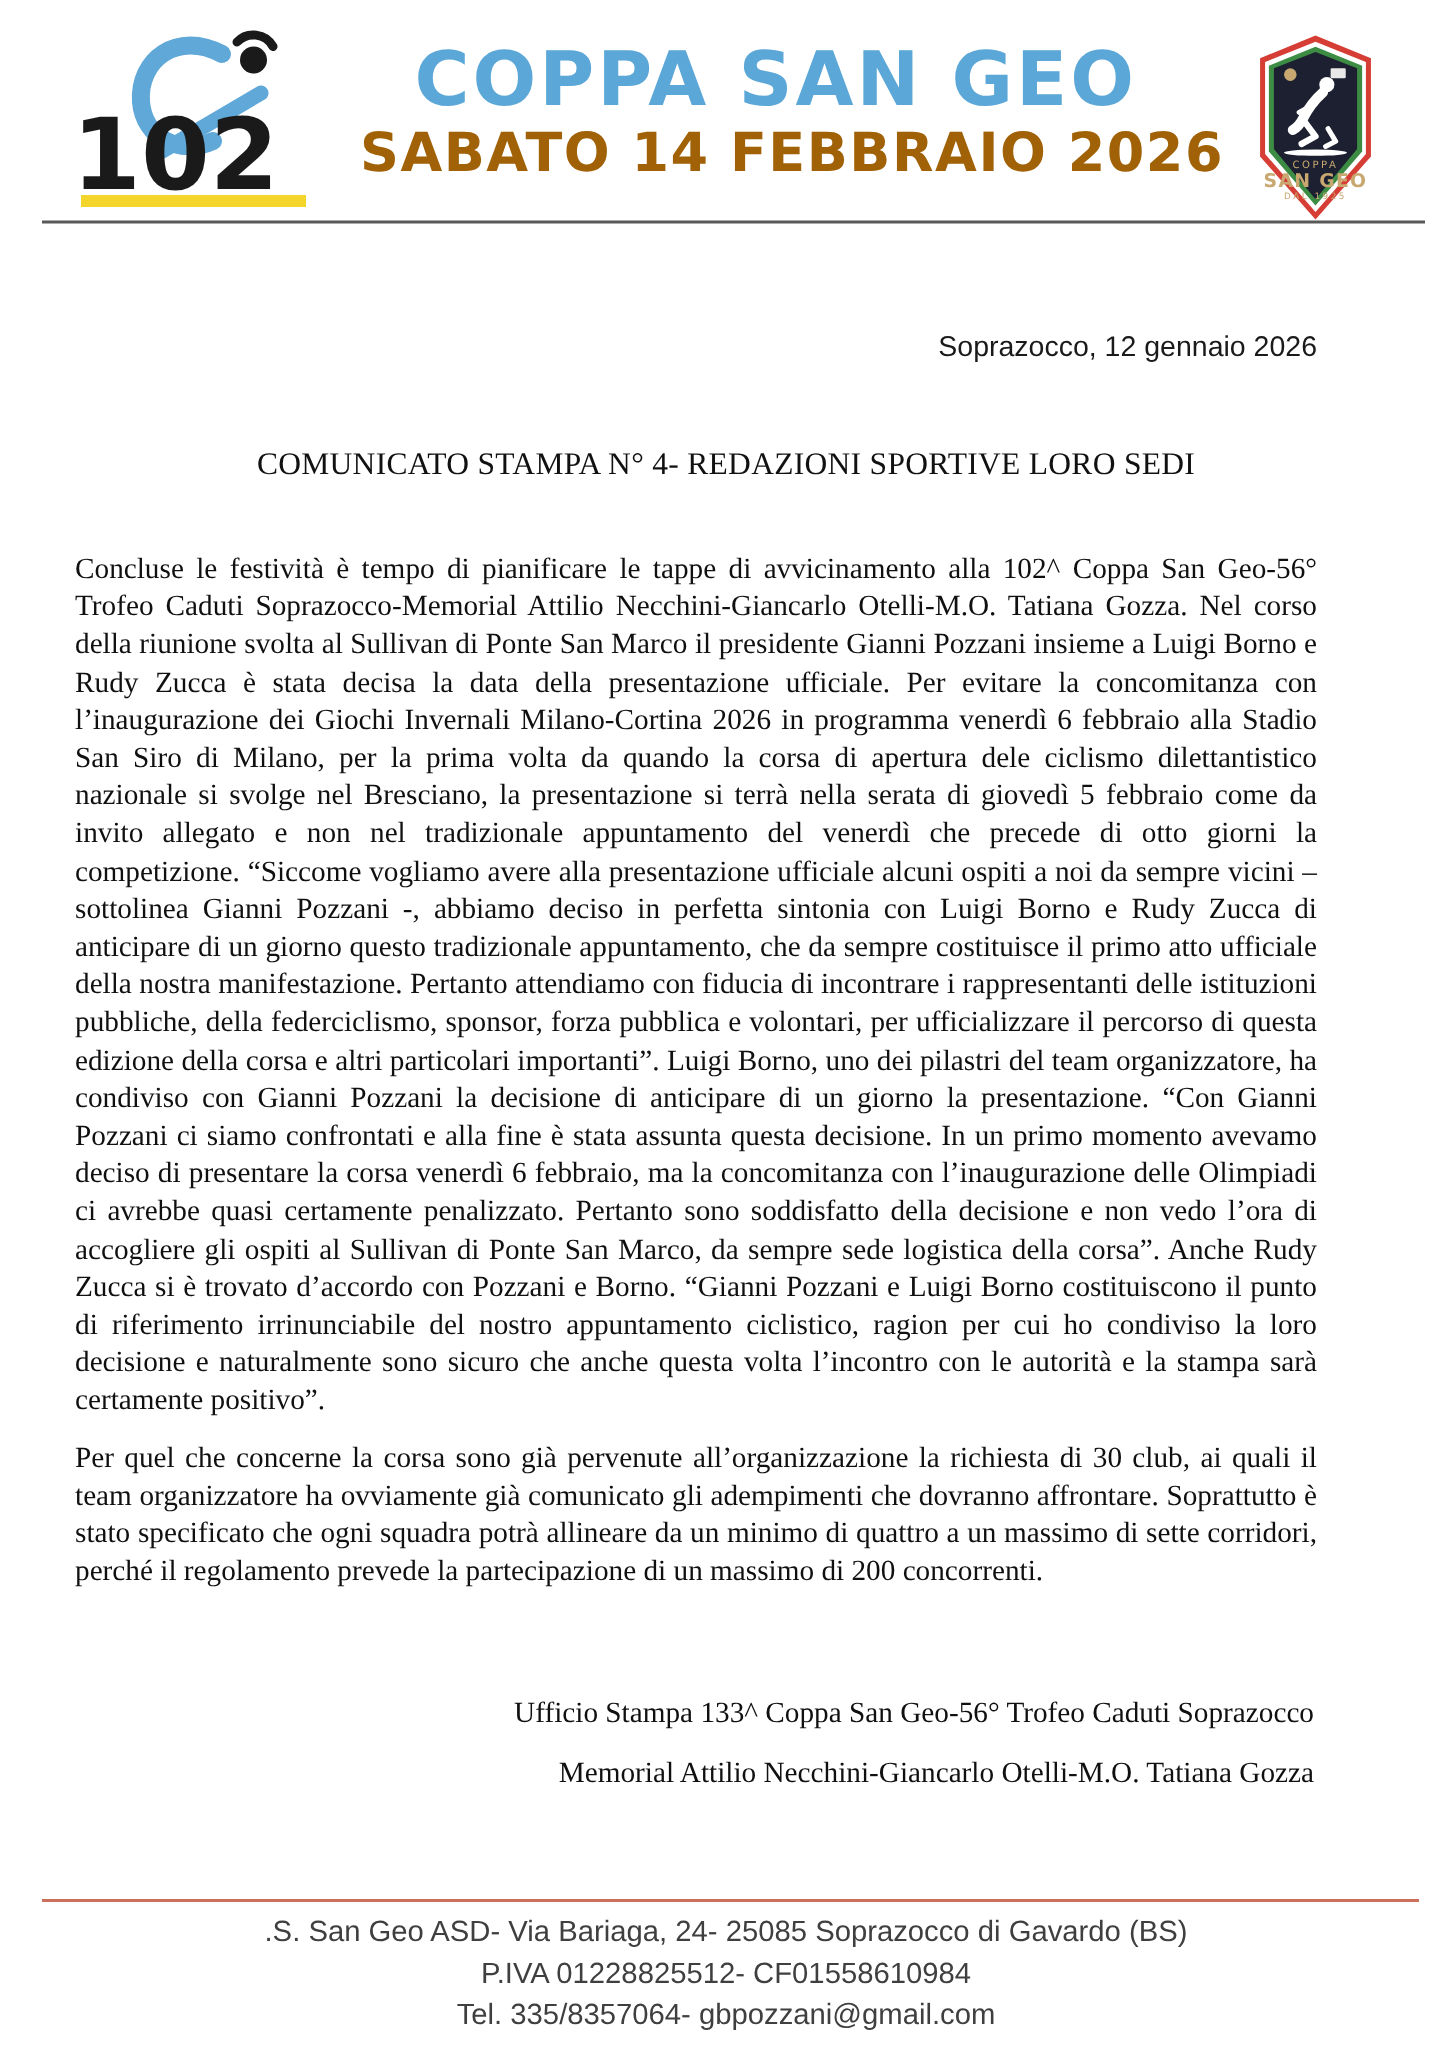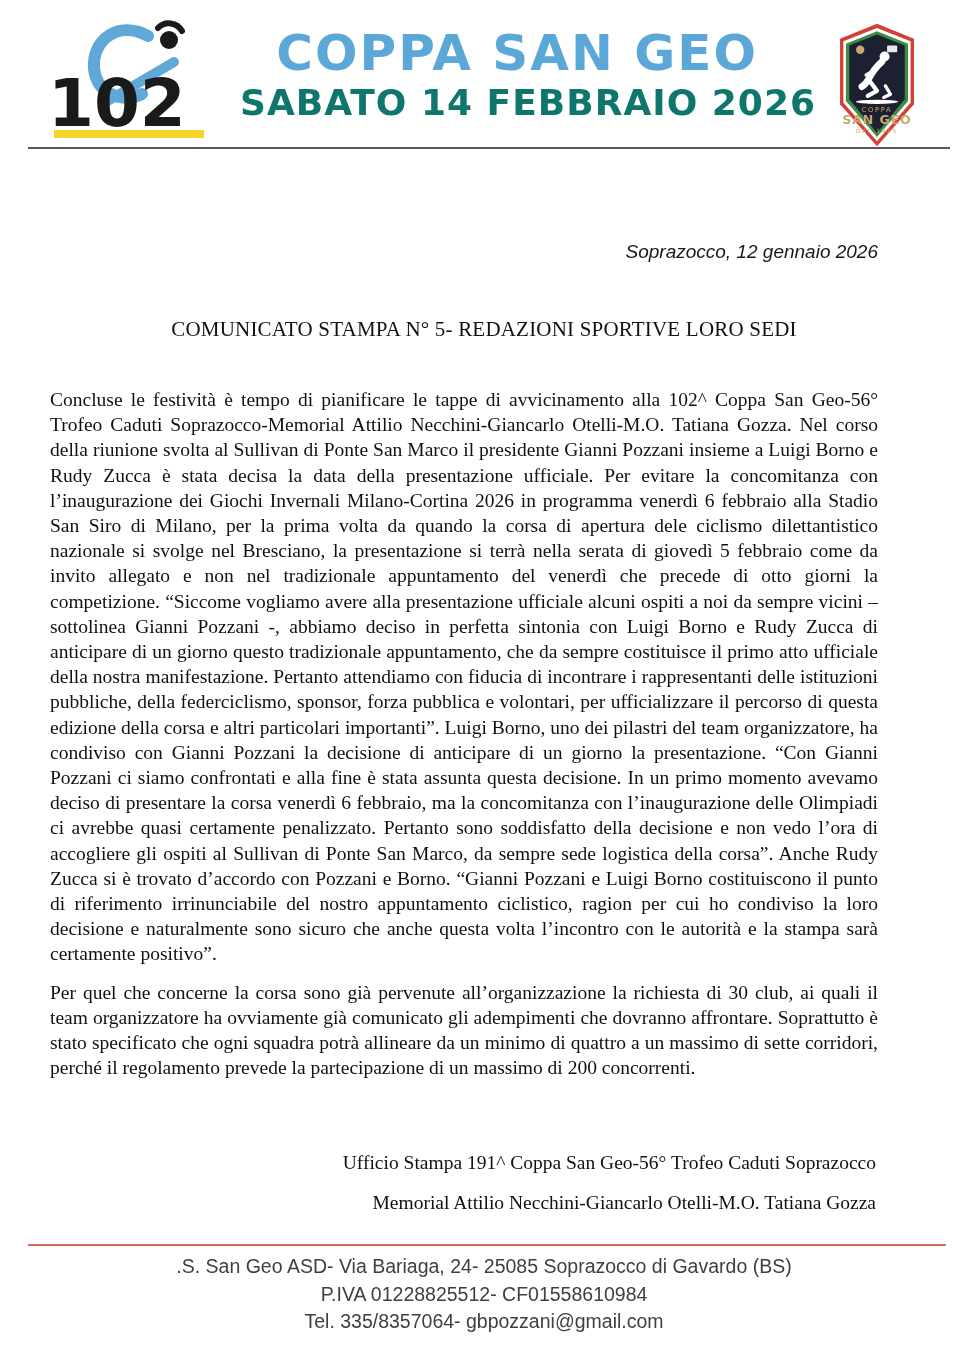--- a/index.html
+++ b/index.html
@@ -40,21 +40,21 @@
     letter-spacing: 2px;
     line-height: 58px;
     color: #5ba7d8;
     white-space: nowrap;
   }
   .coppa-subtitle {
     font-size: 36px;
     font-weight: 800;
     letter-spacing: 1px;
     line-height: 42px;
-    color: #0f766e;
+    color: #a16207;
     white-space: nowrap;
   }
   .badge {
     position: absolute;
     right: 33px; top: 22px;
     width: 116px; height: 126px;
   }
   .header-rule {
     position: absolute;
     left: 28px;
@@ -63,27 +63,26 @@
     height: 0;
     border-top: 2px solid #595959;
   }
 
   
   .doc {
     position: absolute;
     top: 148px; left: 0; right: 0;
   }
   .dateline {
-    margin: 92px 90px 0 90px;
+    margin: 72px 90px 0 90px;
     text-align: right;
     font-family: "Liberation Sans", sans-serif;
     font-size: 19px;
     line-height: 24px;
     color: #1a1a1a;
-    font-style: italic;
   }
   .doc-title {
     margin: 52px 90px 0 90px;
     text-align: center;
     font-family: "Liberation Serif", serif;
     font-size: 21px;
     font-weight: 400;
     letter-spacing: 0.2px;
     line-height: 26px;
     color: #111111;
@@ -106,21 +105,21 @@
   }
   .signatures .sig-line {
     margin-bottom: 15px;
     line-height: 25px;
   }
 
   
   .footer {
     position: absolute;
     left: 0; right: 0; bottom: 0;
-    height: 124px;
+    height: 102px;
     text-decoration: underline;
   }
   .footer-rule {
     position: absolute;
     left: 28px; top: 0;
     width: 918px;
     border-top: 2px solid #cc6f5b;
   }
   .footer-lines {
     position: absolute;
@@ -180,29 +179,29 @@
       <text x="60" y="132" text-anchor="middle" font-family="DejaVu Sans, sans-serif" font-size="7" letter-spacing="2" fill="#c8a870">DAL 1925</text>
     </svg>
 
     <div class="header-rule"></div>
   </div>
 
   <div class="doc">
 
     <div class="dateline">Soprazocco, 12 gennaio 2026</div>
 
-    <div class="doc-title">COMUNICATO STAMPA N° 5- REDAZIONI SPORTIVE LORO SEDI</div>
+    <div class="doc-title">COMUNICATO STAMPA N° 4- REDAZIONI SPORTIVE LORO SEDI</div>
 
     <div class="body-text">
       <p>Concluse le festività è tempo di pianificare le tappe di avvicinamento alla 102^ Coppa San Geo-56° Trofeo Caduti Soprazocco-Memorial Attilio Necchini-Giancarlo Otelli-M.O. Tatiana Gozza. Nel corso della riunione svolta al Sullivan di Ponte San Marco il presidente Gianni Pozzani insieme a Luigi Borno e Rudy Zucca è stata decisa la data della presentazione ufficiale. Per evitare la concomitanza con l’inaugurazione dei Giochi Invernali Milano-Cortina 2026 in programma venerdì 6 febbraio alla Stadio San Siro di Milano, per la prima volta da quando la corsa di apertura dele ciclismo dilettantistico nazionale si svolge nel Bresciano, la presentazione si terrà nella serata di giovedì 5 febbraio come da invito allegato e non nel tradizionale appuntamento del venerdì che precede di otto giorni la competizione. “Siccome vogliamo avere alla presentazione ufficiale alcuni ospiti a noi da sempre vicini – sottolinea Gianni Pozzani -, abbiamo deciso in perfetta sintonia con Luigi Borno e Rudy Zucca di anticipare di un giorno questo tradizionale appuntamento, che da sempre costituisce il primo atto ufficiale della nostra manifestazione. Pertanto attendiamo con fiducia di incontrare i rappresentanti delle istituzioni pubbliche, della federciclismo, sponsor, forza pubblica e volontari, per ufficializzare il percorso di questa edizione della corsa e altri particolari importanti”. Luigi Borno, uno dei pilastri del team organizzatore, ha condiviso con Gianni Pozzani la decisione di anticipare di un giorno la presentazione. “Con Gianni Pozzani ci siamo confrontati e alla fine è stata assunta questa decisione. In un primo momento avevamo deciso di presentare la corsa venerdì 6 febbraio, ma la concomitanza con l’inaugurazione delle Olimpiadi ci avrebbe quasi certamente penalizzato. Pertanto sono soddisfatto della decisione e non vedo l’ora di accogliere gli ospiti al Sullivan di Ponte San Marco, da sempre sede logistica della corsa”. Anche Rudy Zucca si è trovato d’accordo con Pozzani e Borno. “Gianni Pozzani e Luigi Borno costituiscono il punto di riferimento irrinunciabile del nostro appuntamento ciclistico, ragion per cui ho condiviso la loro decisione e naturalmente sono sicuro che anche questa volta l’incontro con le autorità e la stampa sarà certamente positivo”.</p>
       <p>Per quel che concerne la corsa sono già pervenute all’organizzazione la richiesta di 30 club, ai quali il team organizzatore ha ovviamente già comunicato gli adempimenti che dovranno affrontare. Soprattutto è stato specificato che ogni squadra potrà allineare da un minimo di quattro a un massimo di sette corridori, perché il regolamento prevede la partecipazione di un massimo di 200 concorrenti.</p>
     </div>
 
     <div class="signatures">
-      <div class="sig-line">Ufficio Stampa 191^ Coppa San Geo-56° Trofeo Caduti Soprazocco</div>
+      <div class="sig-line">Ufficio Stampa 133^ Coppa San Geo-56° Trofeo Caduti Soprazocco</div>
       <div class="sig-line">Memorial Attilio Necchini-Giancarlo Otelli-M.O. Tatiana Gozza</div>
     </div>
   </div>
 
   <div class="footer">
     <div class="footer-rule"></div>
     <div class="footer-lines">
       <div>.S. San Geo ASD- Via Bariaga, 24- 25085 Soprazocco di Gavardo (BS)</div>
       <div>P.IVA 01228825512- CF01558610984</div>
       <div>Tel. 335/8357064- gbpozzani@gmail.com</div>

